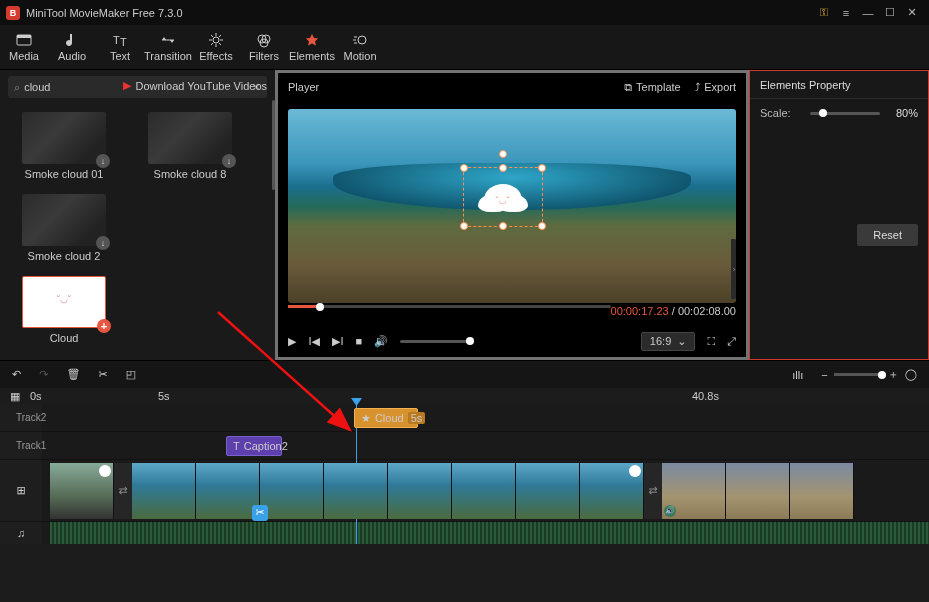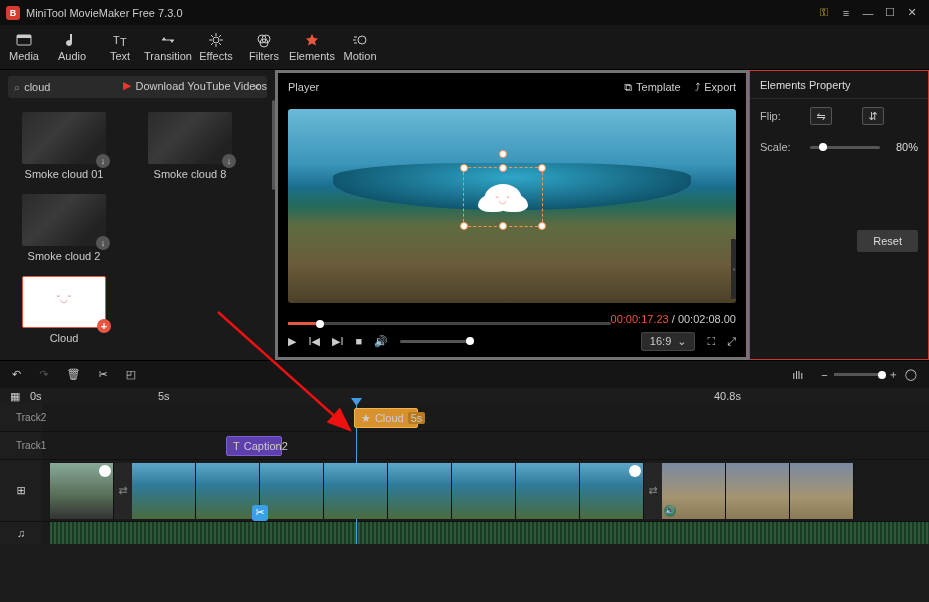--- a/index.html
+++ b/index.html
@@ -29,38 +29,38 @@
   .player{flex:1;background:#000000;display:flex;flex-direction:column;border:3px solid #737373}
   .playerhdr{height:28px;display:flex;align-items:center;padding:0 10px;gap:14px}
   .playerhdr .spacer{flex:1}
   .hbtn{display:flex;align-items:center;gap:4px;color:#ddd;font-size:11px}
   .preview{flex:1;margin:8px 10px 2px;border-radius:3px;overflow:hidden;position:relative;background:linear-gradient(180deg,#6bb9d6 0%,#3b96bb 28%,#1b6f8e 40%,#236a5a 50%,#5e6b40 60%,#6a5b3b 80%,#4b4027 100%)}
   .ocean{position:absolute;left:10%;right:10%;top:28%;height:24%;background:radial-gradient(ellipse at 50% 30%,#2fa6c9,#0c4c63 80%);border-radius:40% 40% 50% 50%/30% 30% 60% 60%}
   .selbox{position:absolute;left:39%;top:30%;width:80px;height:60px;border:1px dashed #ff914d}
   .selbox .handle{position:absolute;width:8px;height:8px;background:#fff;border:1px solid #ff914d;border-radius:50%}
   .cloudicon{width:38px;height:26px;background:#fff;border-radius:50% 50% 45% 45%/60% 60% 40% 40%;position:absolute;left:50%;top:50%;transform:translate(-50%,-50%);box-shadow:-10px 6px 0 -4px #fff,10px 6px 0 -4px #fff}
   .cloudface{position:absolute;left:50%;top:54%;transform:translate(-50%,-50%);font-size:9px;color:#e98}
-  .progressbar{height:20px;display:flex;align-items:flex-end;padding:0 10px;gap:0}
+  .progressbar{height:20px;display:flex;align-items:flex-start;padding:0 10px;gap:0}
   .pbar{flex:1;height:3px;background:#444;position:relative;border-radius:2px}
   .pbar .fill{position:absolute;left:0;top:0;height:100%;width:10%;background:#e85642}
   .pbar .knob{position:absolute;left:10%;top:50%;width:8px;height:8px;background:#fff;border-radius:50%;transform:translate(-50%,-50%)}
   .tc{font-size:11px}
   .tc .cur{color:#e85642}
   .pctrl{height:32px;display:flex;align-items:center;padding:0 10px;gap:12px}
   .pctrl .spacer{flex:1}
   .aspect{background:#2b2b2b;border:1px solid #444;padding:2px 8px;border-radius:2px;display:flex;align-items:center;gap:6px}
   .props{width:180px;background:#181818;border:1.5px solid #d23a2d;display:flex;flex-direction:column}
   .props .hdr{height:28px;display:flex;align-items:center;padding:0 10px;color:#ddd;border-bottom:1px solid #2a2a2a}
   .prow{display:flex;align-items:center;padding:8px 10px;gap:8px}
   .prow .lbl{width:42px;color:#bbb}
   .iconbtn{width:22px;height:18px;border:1px solid #555;border-radius:2px;display:flex;align-items:center;justify-content:center;background:#222}
   .slider{flex:1;height:3px;background:#555;border-radius:2px;position:relative}
   .slider .kn{position:absolute;width:8px;height:8px;background:#fff;border-radius:50%;top:50%;transform:translate(-50%,-50%)}
   .val{width:30px;text-align:right;color:#ddd}
-  .reset{margin:69px 10px 10px auto;background:#3a3a3a;color:#ddd;border:none;padding:5px 16px;border-radius:2px;font-size:11px}
+  .reset{margin:97px 10px 10px auto;background:#3a3a3a;color:#ddd;border:none;padding:5px 16px;border-radius:2px;font-size:11px}
   .tl-toolbar{height:28px;background:#151515;display:flex;align-items:center;padding:0 12px;gap:18px;border-top:1px solid #000}
   .tl-toolbar .spacer{flex:1}
   .zoom{display:flex;align-items:center;gap:6px}
   .zoom .bar{width:48px;height:3px;background:#555;position:relative}
   .zoom .bar .kn{position:absolute;right:0;top:50%;width:8px;height:8px;background:#fff;border-radius:50%;transform:translate(50%,-50%)}
   .ruler{height:16px;background:#1c1c1c;display:flex;align-items:center;padding-left:42px;position:relative;font-size:10px;color:#888}
   .ruler span{position:absolute}
   .tracks{background:#1a1a1a;position:relative}
   .trow{height:28px;display:flex;align-items:center;border-bottom:1px solid #111}
   .trow .tlbl{width:42px;padding-left:16px;font-size:10px;color:#999;height:100%;display:flex;align-items:center;background:#1e1e1e}
@@ -257,26 +257,20 @@
           <span>⌄</span>
         </div>
       <span>⛶</span>
       <span>⤢</span>
     </div>
   </div>
 
   <div class="props">
     <div class="hdr">Elements Property</div>
     <div class="prow">
-      <div class="lbl">Flip:</div>
-      <div class="iconbtn">⇋</div>
-      <div style="width:14px"></div>
-      <div class="iconbtn">⇵</div>
-    </div>
-    <div class="prow">
       <div class="lbl">Scale:</div>
       <div class="slider">
           <div class="kn" style="left:18%"></div>
         </div>
       <div class="val">80%</div>
     </div>
     <button class="reset">Reset</button>
   </div>
 </div>
 
@@ -295,21 +289,21 @@
       </div>
     <span>＋</span>
     <span>◯</span>
   </div>
 </div>
 
 <div class="ruler">
   <span style="left:10px">▦</span>
   <span style="left:30px">0s</span>
   <span style="left:158px">5s</span>
-  <span style="left:714px">40.8s</span>
+  <span style="left:692px">40.8s</span>
 </div>
 
 <div class="tracks" style="position:relative">
   <div class="playhead"></div>
 
   <div class="trow">
       <div class="tlbl">Track2</div>
     </div>
   <div class="trow">
       <div class="tlbl">Track1</div>

